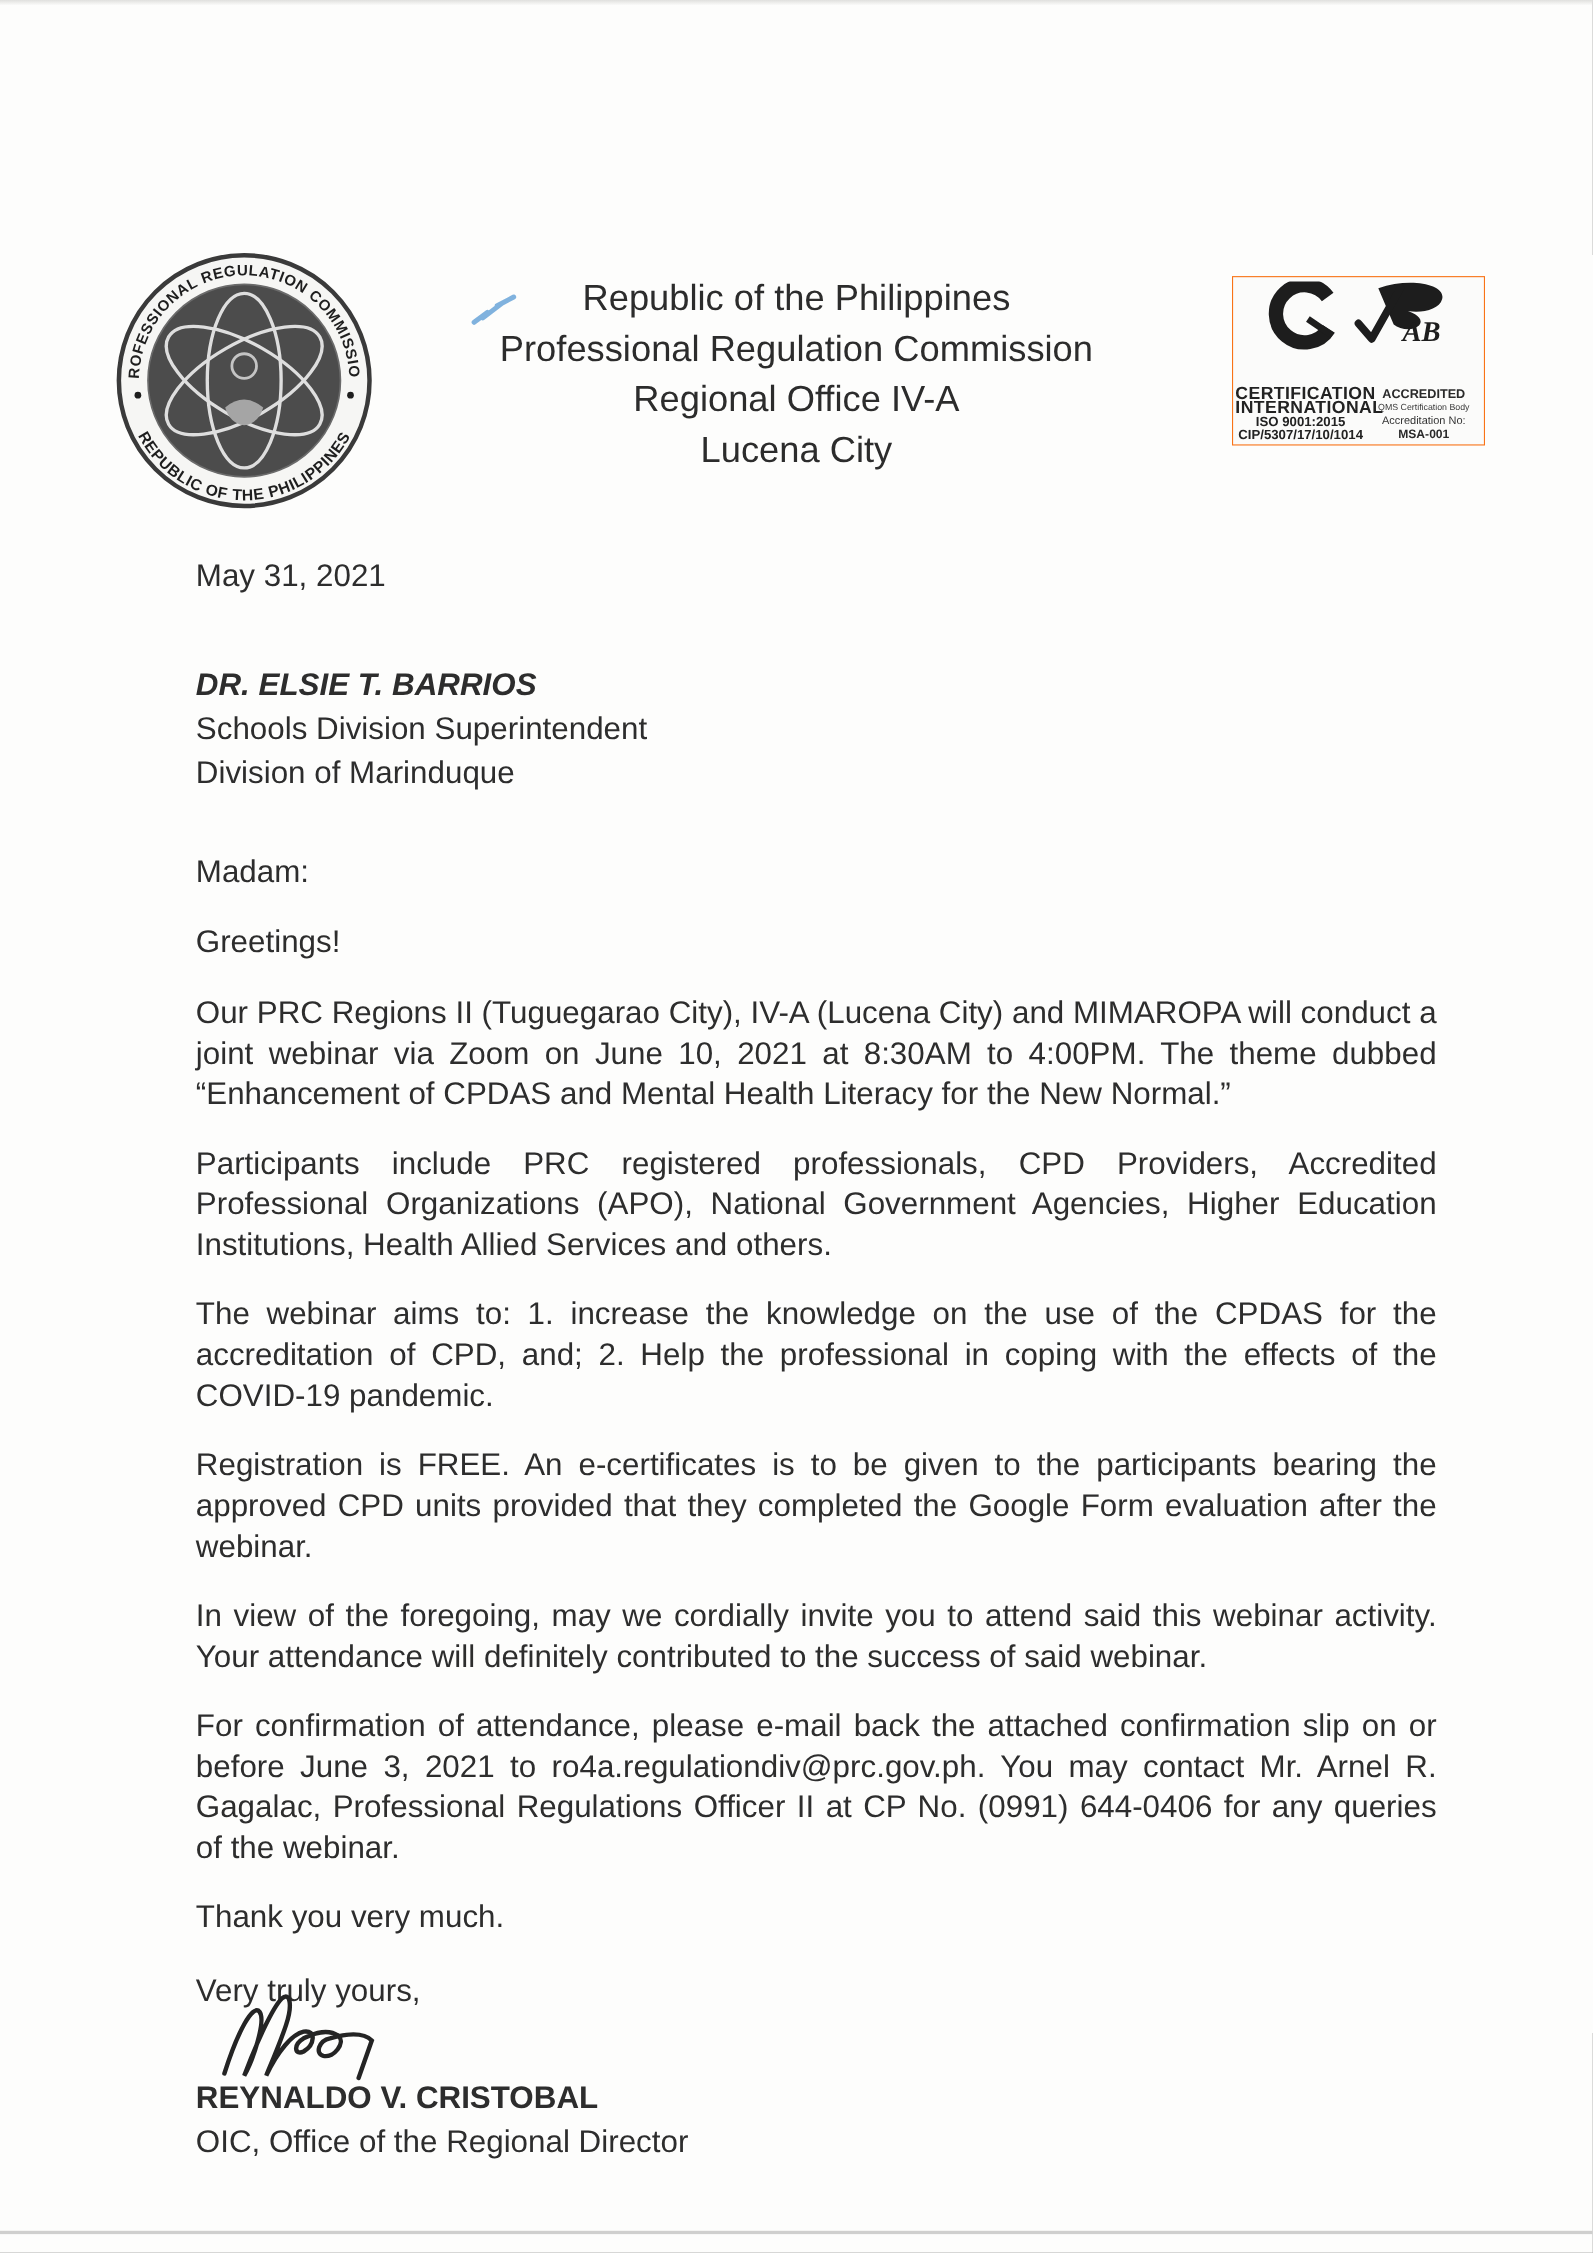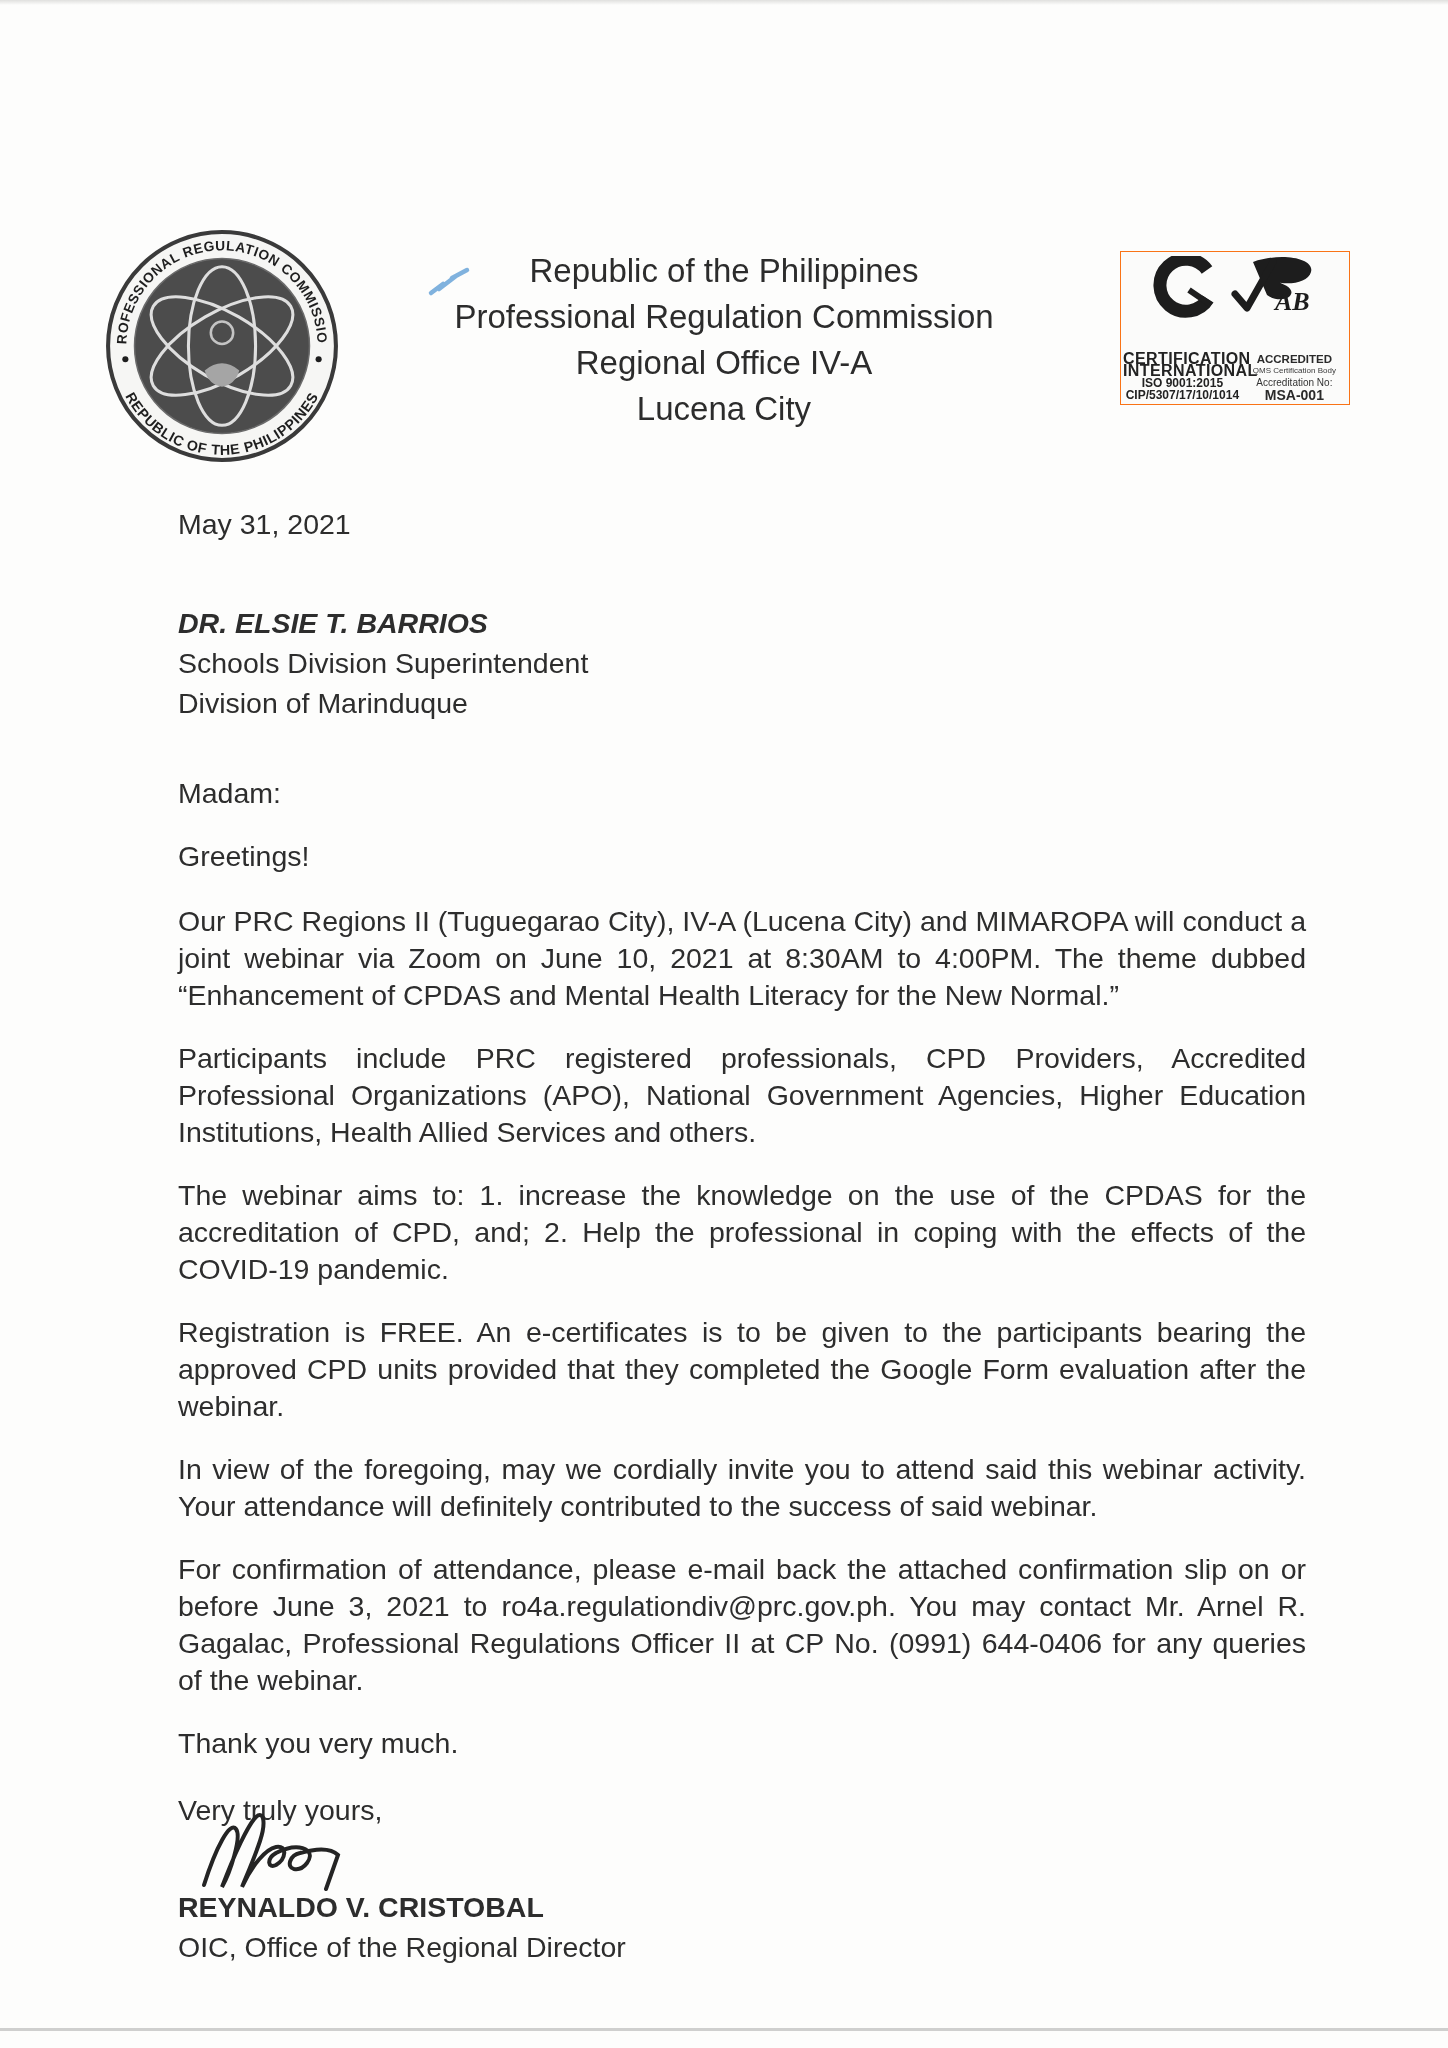--- a/index.html
+++ b/index.html
@@ -24,21 +24,21 @@
   .cert-logos{display:flex;justify-content:center;align-items:flex-end;height:66px;margin-top:2px;}
   .cert-rows{flex:1;display:flex;flex-direction:column;justify-content:flex-end;padding:0 2px 3px 2px;}
   .cert-row{display:flex;line-height:12px;}
   .cert-row .c-left{width:53%;text-align:center;font-weight:bold;color:#222;}
   .cert-row .c-right{width:47%;text-align:center;font-weight:bold;color:#2a2a2a;}
   .r1 .c-left,.r2 .c-left{font-size:16px;letter-spacing:.4px;}
   .r3 .c-left,.r4 .c-left{font-size:12px;}
   .r1 .c-right{font-size:11.5px;}
   .r2 .c-right{font-size:8px;font-weight:normal;color:#3a3a3a;}
   .r3 .c-right{font-size:10px;font-weight:normal;color:#333;}
-  .r4 .c-right{font-size:14px;}
+  .r4 .c-right{font-size:11px;}
   
   .letter{position:absolute;left:178px;top:506px;width:1128px;
     font-size:28.5px;line-height:37px;color:#2d2d2d;}
   .letter p{margin:0 0 26px 0;text-align:justify;}
   p.date{margin-bottom:60px;text-align:left;}
   .recipient{margin-bottom:52px;line-height:40px;}
   .recipient div{text-align:left;}
   .recipient .r-name{font-weight:bold;font-style:italic;}
   p.salutation{margin-bottom:26px;text-align:left;}
   p.greeting{margin-bottom:28px;text-align:left;}

